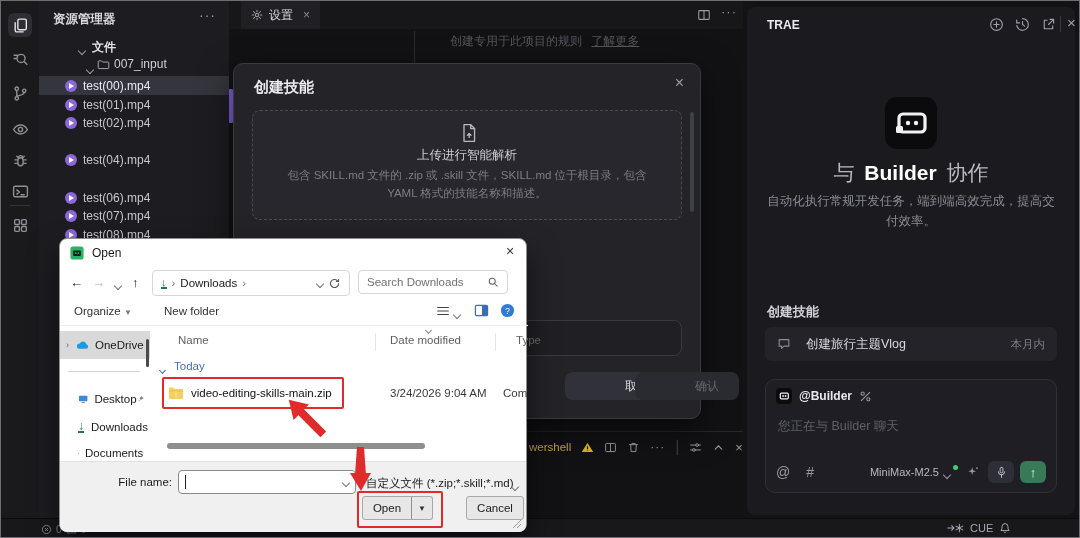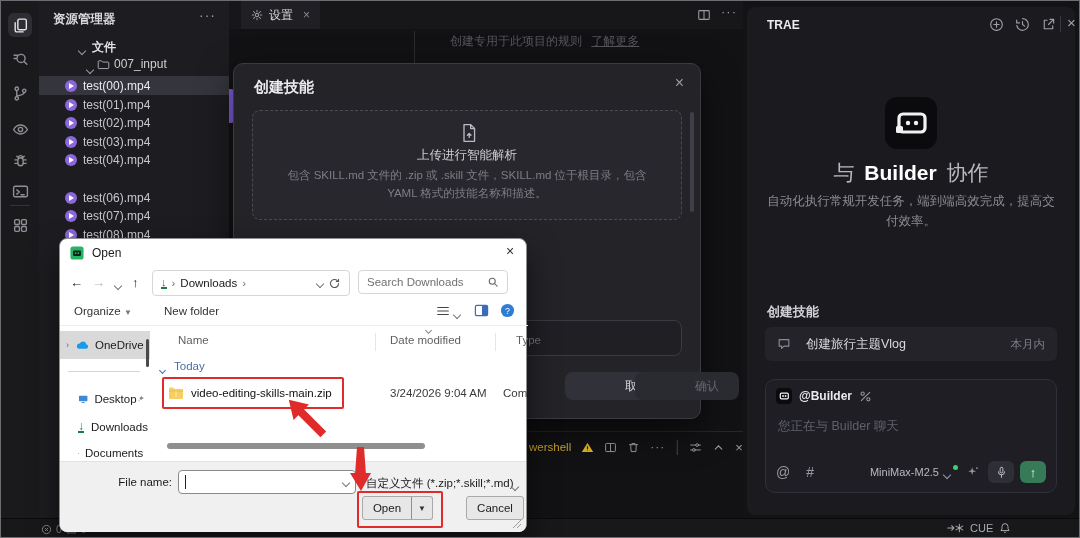--- a/index.html
+++ b/index.html
@@ -129,26 +129,20 @@
         <span class="play">
           <i></i>
         </span>
         <span class="fname">test(01).mp4</span>
       </div>
     <div class="ab file-row" style="top:112px">
         <span class="play">
           <i></i>
         </span>
         <span class="fname">test(02).mp4</span>
-      </div>
-    <div class="ab file-row" style="top:131px">
-        <span class="play">
-          <i></i>
-        </span>
-        <span class="fname">test(03).mp4</span>
       </div>
     <div class="ab file-row" style="top:149px">
         <span class="play">
           <i></i>
         </span>
         <span class="fname">test(04).mp4</span>
       </div>
     <div class="ab file-row" style="top:187px">
         <span class="play">
           <i></i>

